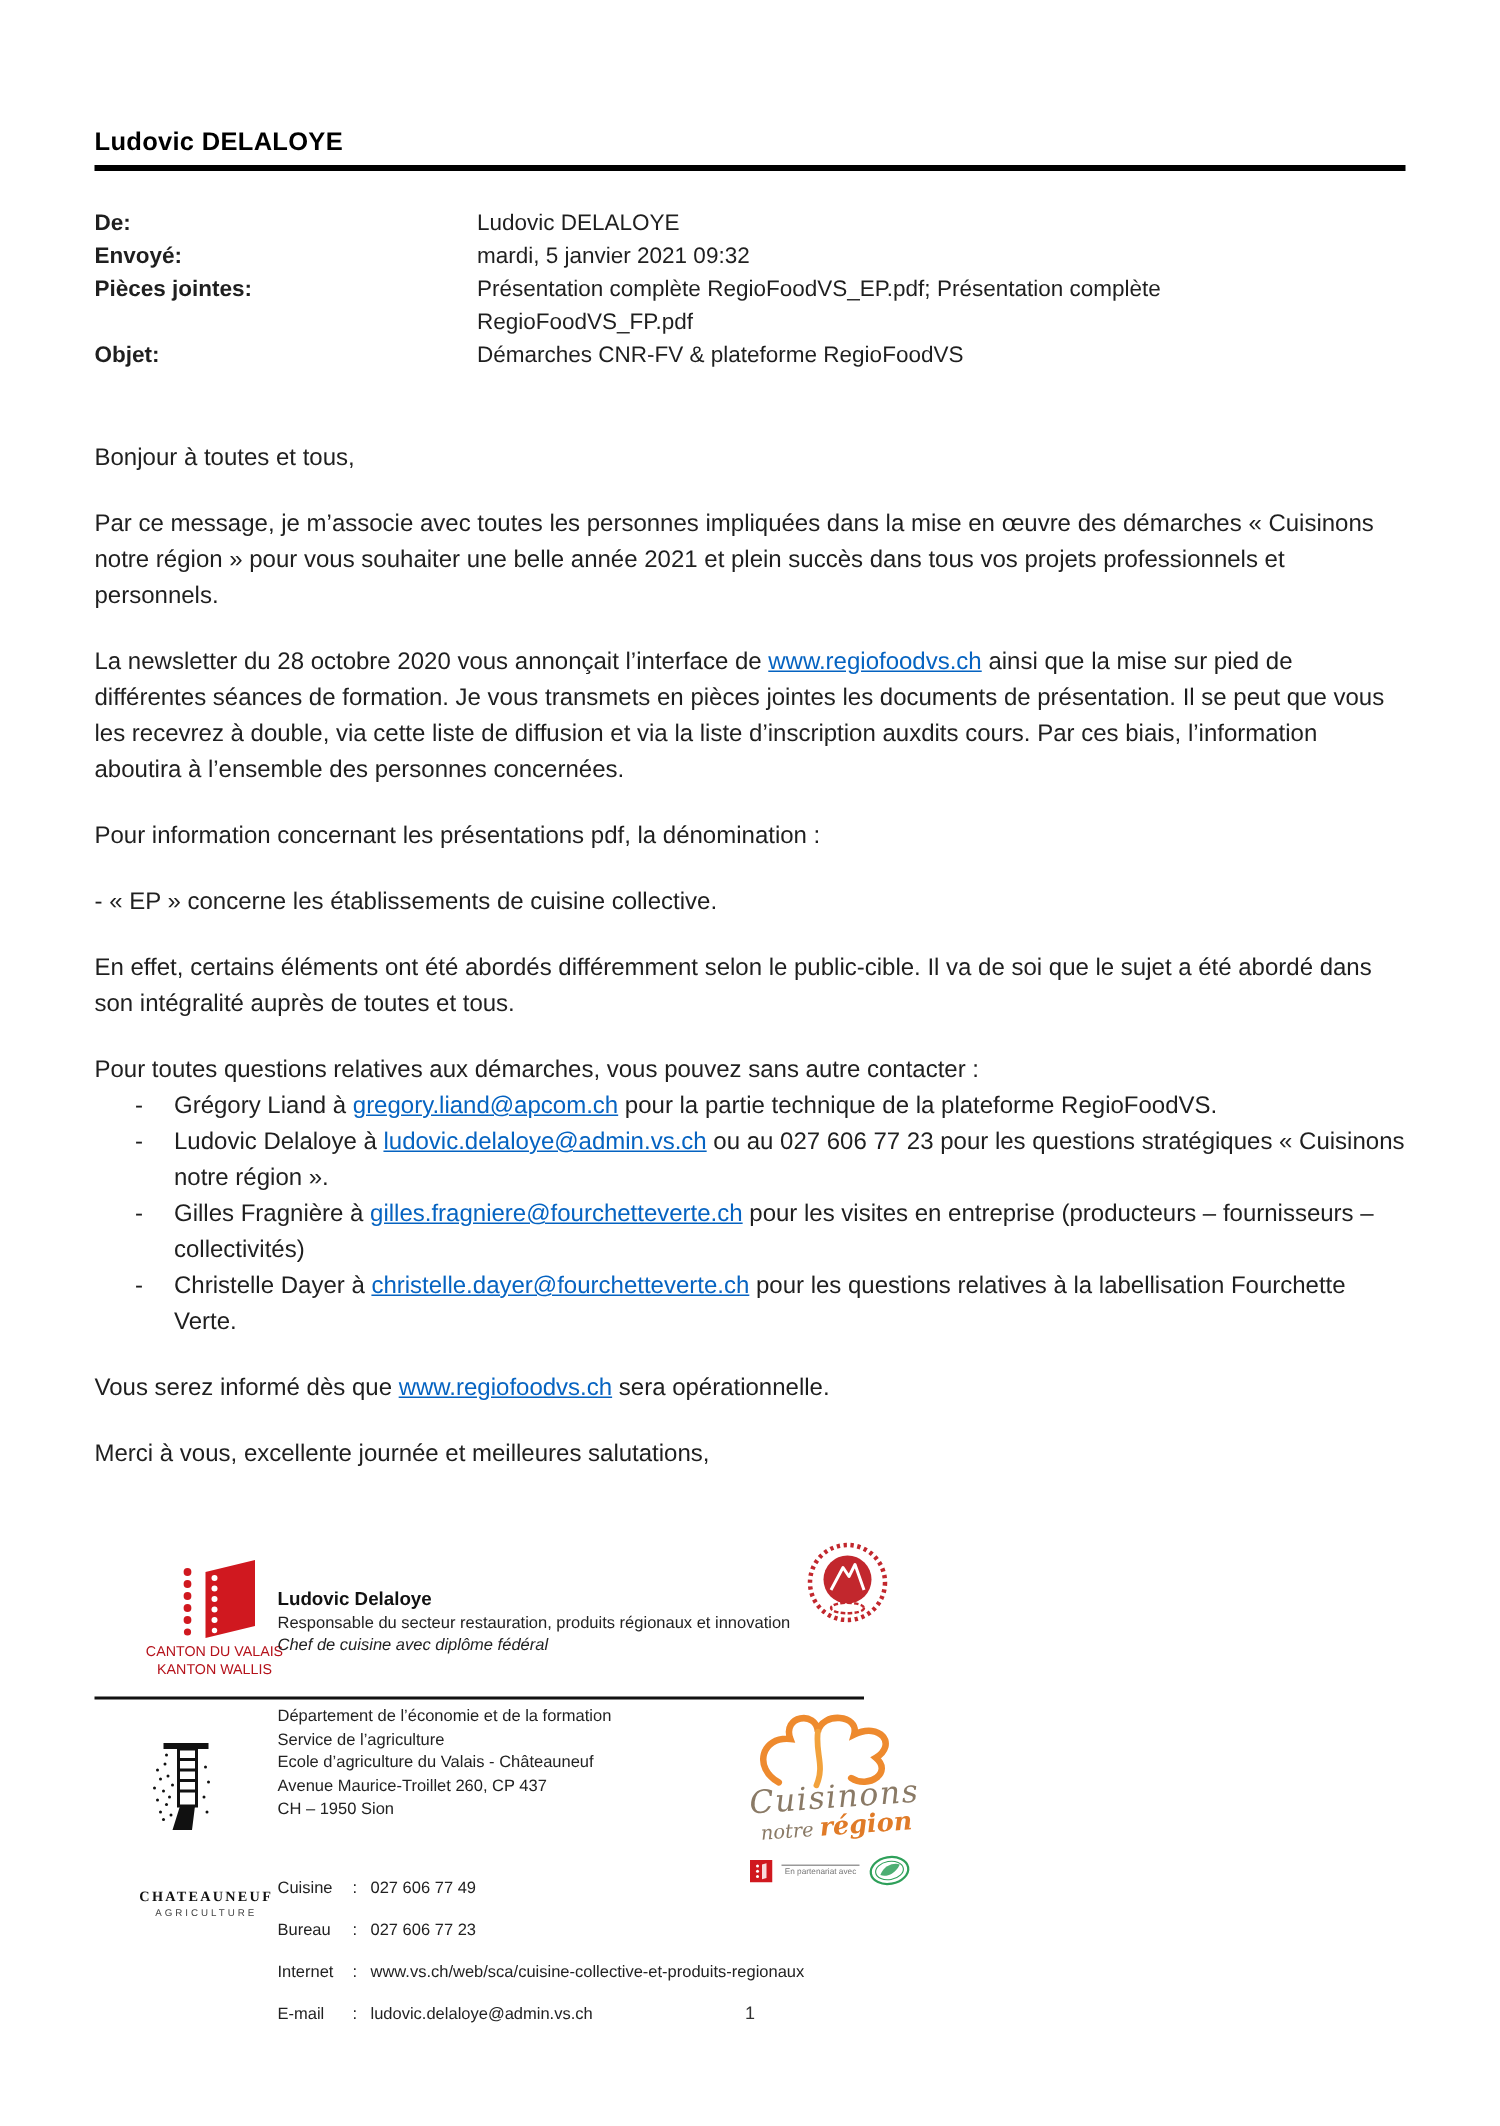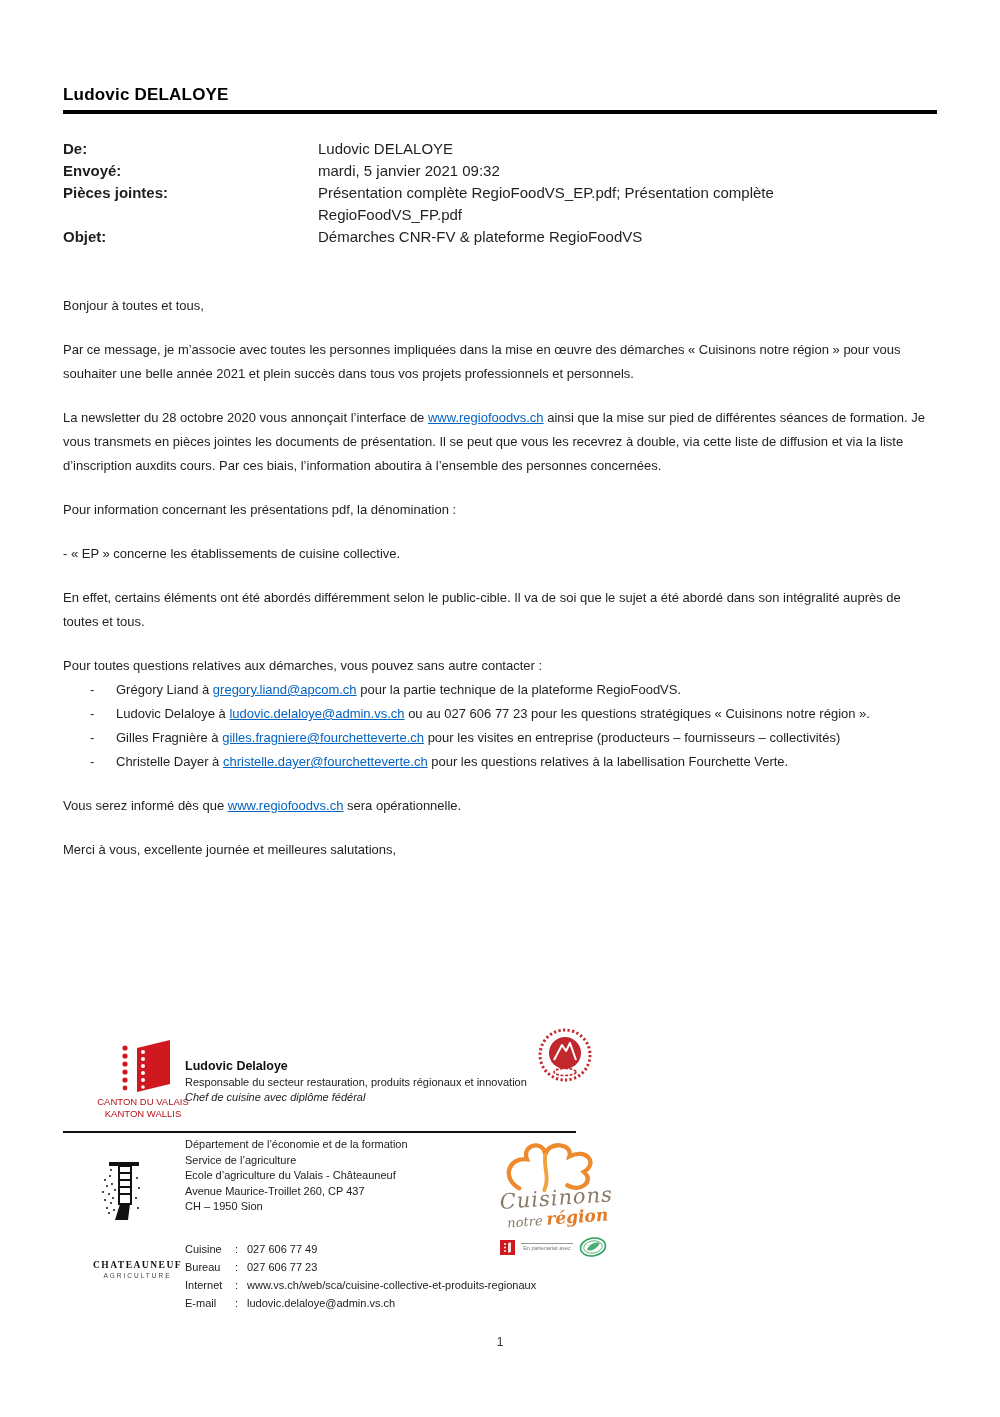--- a/index.html
+++ b/index.html
@@ -5,42 +5,42 @@
   html,body{margin:0;padding:0;background:#fff;}
   .page{position:relative;width:1000px;height:1417px;background:#ffffff;
         font-family:"Liberation Sans",sans-serif;color:#1f1f1f;overflow:hidden;}
   .content{padding:85px 63px 0 63px;}
   .doc-title{margin:0;font-size:17px;font-weight:bold;color:#000;letter-spacing:.2px;}
   .title-rule{height:4px;background:#000;margin-top:5px;}
   .fields{margin-top:24px;font-size:15px;line-height:22px;}
   .frow{display:flex;}
   .flabel{width:255px;font-weight:bold;flex:0 0 255px;}
   .fvalue{max-width:545px;}
-  .body{font-size:13px;line-height:24px;max-width:874px;}
+  .body{font-size:16px;line-height:24px;max-width:874px;}
   .para{margin-top:20px;}
   .tight{margin-top:0;}
   a.lnk{color:#0563c1;text-decoration:underline;cursor:pointer;}
   .blist{margin:0;padding-left:27px;}
   .bitem{display:flex;}
   .b-dash{flex:0 0 26px;}
   .b-text{flex:1;}
   
   .abs{position:absolute;}
   .canton-caption{left:63px;top:1096px;width:160px;text-align:center;
        font-size:9.5px;font-weight:normal;color:#b5121b;line-height:12px;}
   .sig-id{left:185px;top:1058px;width:360px;font-size:11px;line-height:15px;color:#222;}
   .sig-name{font-size:12.5px;font-weight:bold;line-height:17px;color:#111;}
   .sig-diploma{font-style:italic;}
   .sig-divider{left:63px;top:1131px;width:513px;height:2px;background:#111;}
   .sig-dept{left:185px;top:1137px;width:320px;font-size:11px;line-height:15.5px;color:#222;}
   .chateau-caption{left:55px;top:1260px;width:165px;text-align:center;color:#111;}
   .chateau-l1{font-size:9.5px;font-weight:bold;letter-spacing:1.5px;font-family:"Liberation Serif",serif;}
   .chateau-l2{font-size:6.5px;letter-spacing:2px;color:#444;margin-top:2px;}
   .contacts{left:185px;top:1240px;width:380px;font-size:11px;line-height:18px;color:#222;}
-  .crow{display:flex;}
+  .crow{display:flex;margin-top:10px;}
   .clabel{flex:0 0 50px;}
   .csep{flex:0 0 12px;}
   .cnr-text{left:482px;top:1188px;width:150px;text-align:center;
        font-family:"DejaVu Serif",serif;font-style:italic;color:#8a7a66;
        transform:rotate(-4deg);line-height:20px;}
   .cnr-w1{font-size:21px;letter-spacing:1px;}
   .cnr-w2{font-size:13px;margin-right:4px;}
   .cnr-w3{font-size:17px;color:#e07b28;font-weight:bold;}
   .partner-wrap{left:500px;top:1236px;display:flex;align-items:center;gap:6px;}
   .partner-text{border-top:1px solid #999;padding-top:1px;font-size:5.5px;color:#777;width:52px;text-align:center;}

